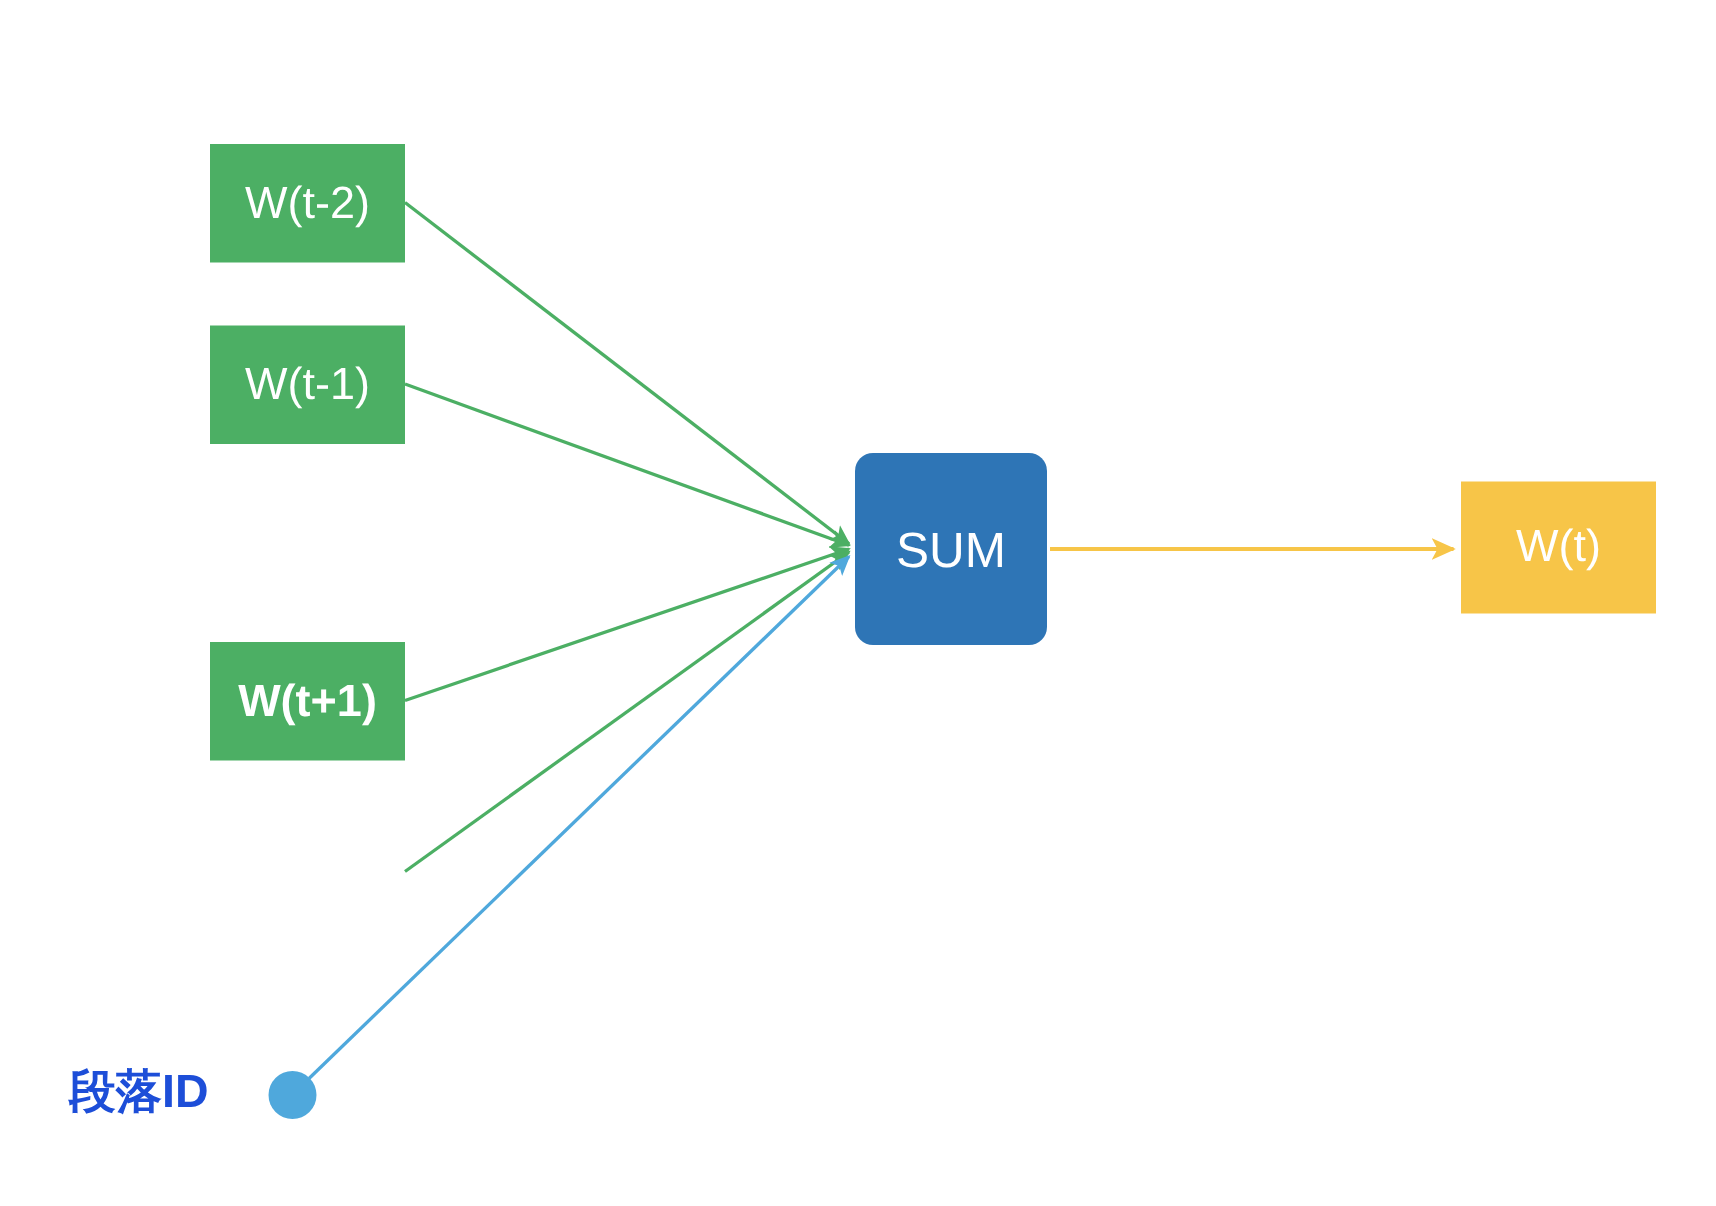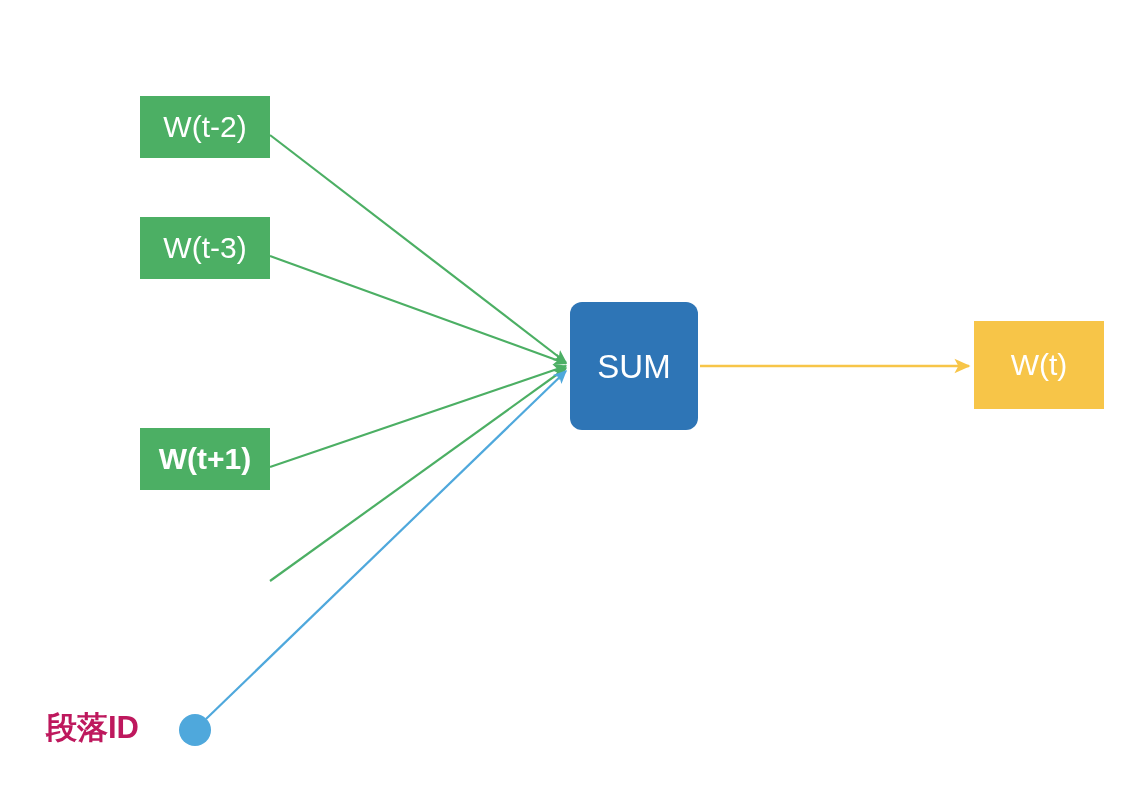--- a/index.html
+++ b/index.html
@@ -30,21 +30,21 @@
     display: flex;
     align-items: center;
     justify-content: center;
     box-sizing: border-box;
     color: #ffffff;
     line-height: 1;
     white-space: nowrap;
   }
   .ctx-node {
     width: 130px;
-    height: 62px;
+    height: 79px;
     background: #4CAF64;
     font-size: 30px;
     left: 140px;
   }
   #node-ctx-tm2 { top: 96px; }
   #node-ctx-tm1 { top: 217px; }
   #node-ctx-tp1 { top: 428px; font-weight: bold; }
   #node-ctx-tp2 { top: 542px; }
   #node-sum {
     left: 570px;
@@ -71,21 +71,21 @@
     height: 32px;
     border-radius: 50%;
     background: #4FA8DC;
   }
   #label-paragraph-id {
     position: absolute;
     left: 46px;
     top: 712px;
     font-size: 31px;
     font-weight: bold;
-    color: #be185d;
+    color: #1d4ed8;
     line-height: 1;
     white-space: nowrap;
   }
 </style>
 </head>
 <body>
 
 <div id="canvas">
 
   <svg id="edges" viewBox="0 0 1144 804" xmlns="http://www.w3.org/2000/svg">
@@ -107,21 +107,21 @@
     <line x1="270" y1="581" x2="566" y2="368" stroke="#4CAF64" stroke-width="2.2" marker-end="url(#arrow-green)"></line>
     <line x1="206" y1="719" x2="566" y2="371" stroke="#4FA8DC" stroke-width="2.2" marker-end="url(#arrow-blue)"></line>
     <line x1="700" y1="366" x2="969" y2="366" stroke="#F7C548" stroke-width="2.6" marker-end="url(#arrow-orange)"></line>
   </svg>
 
   <div class="node ctx-node" id="node-ctx-tm2">
     <span>W(t-2)</span>
   </div>
 
   <div class="node ctx-node" id="node-ctx-tm1">
-    <span>W(t-3)</span>
+    <span>W(t-1)</span>
   </div>
 
   <div class="node ctx-node" id="node-ctx-tp1">
     <span>W(t+1)</span>
   </div>
 
 
   <div class="node" id="node-output">
     <span>W(t)</span>
   </div>

